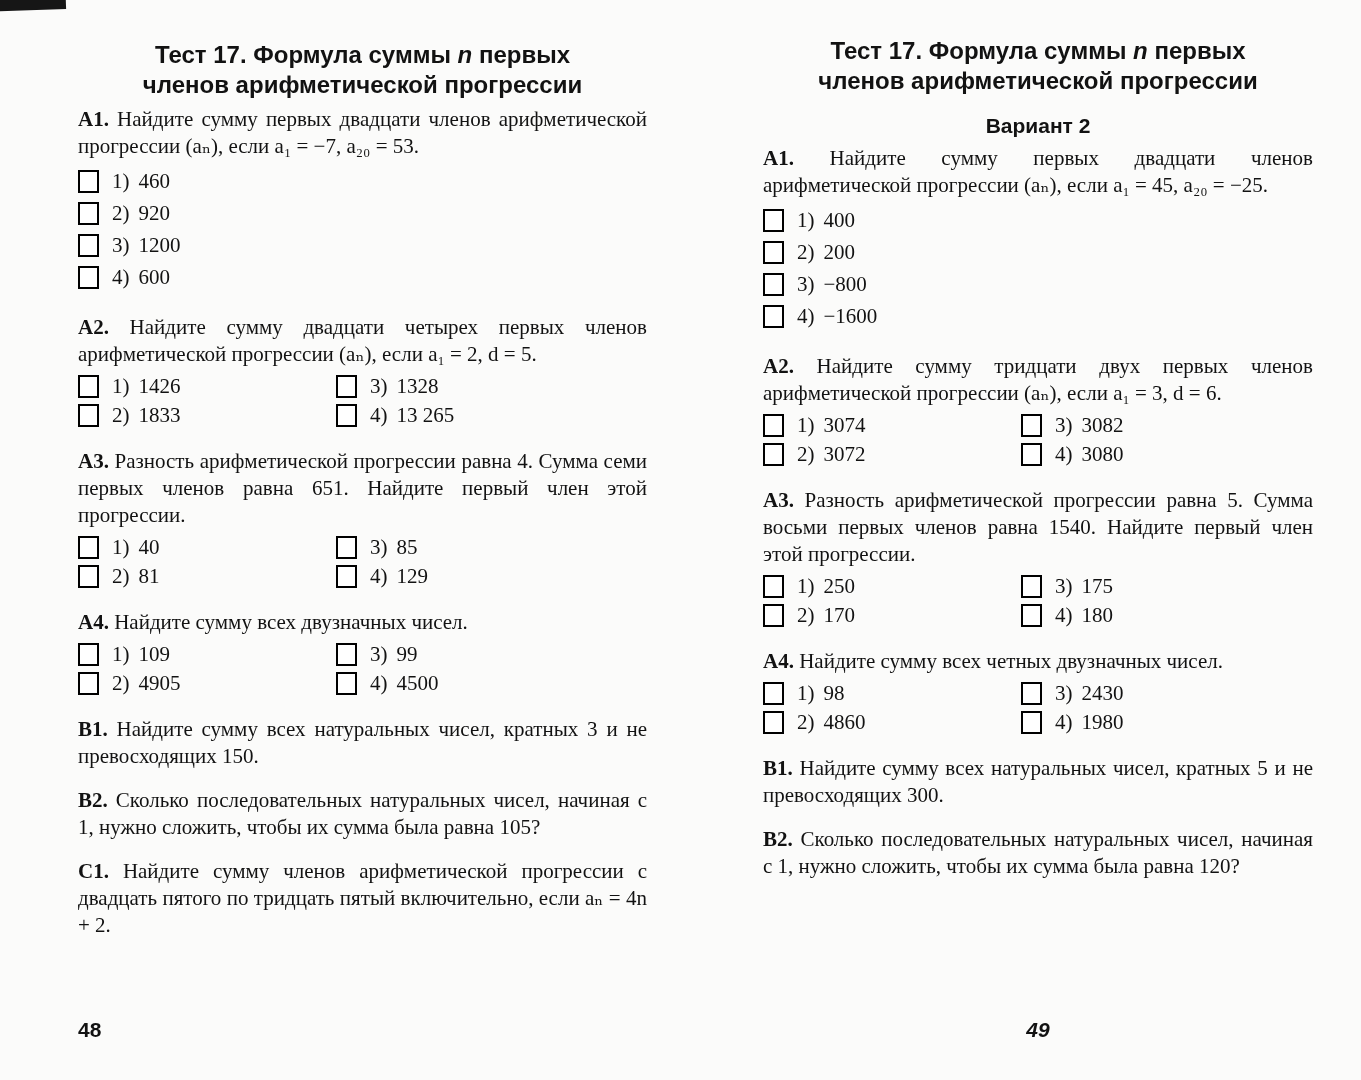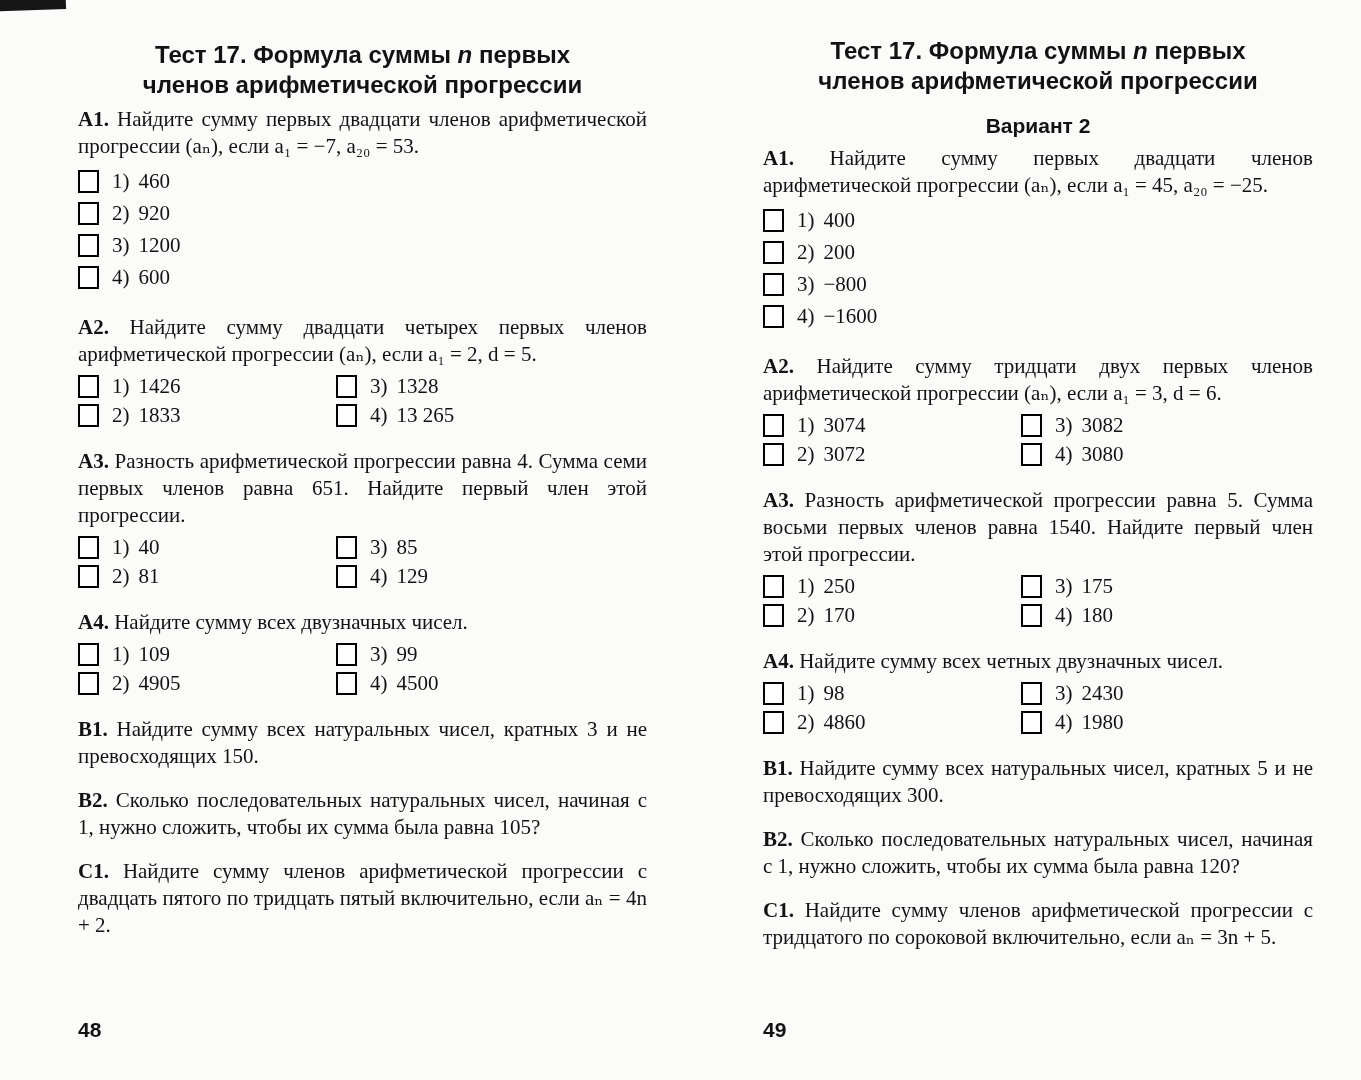--- a/index.html
+++ b/index.html
@@ -76,21 +76,21 @@
   .optnum { margin-right: 9px; }
 
   .page-number {
     margin-top: auto;
     padding-bottom: 38px;
     font-family: "Liberation Sans", sans-serif;
     font-weight: bold;
     font-size: 21px;
   }
   .page.left  .page-number { text-align: left; }
-  .page.right .page-number { text-align: left; }
+  .page.right .page-number { text-align: center; font-style: italic; }
 </style>
 </head>
 <body>
 
 <div class="corner-artifact"></div>
 
 <div class="spread">
 
   <div class="page left">
     <h1 class="title"><span>Тест 17. Формула суммы </span><i>n</i><span> первых</span><br><span>членов арифметической прогрессии</span></h1>
@@ -293,18 +293,17 @@
         </div>
       <div class="option">
           <span class="cb"></span>
           <span class="optnum">4)</span>
           <span class="optval">1980</span>
         </div>
     </div>
 
     <p class="question"><span class="qlabel">В1.</span> <span>Найдите сумму всех натуральных чисел, кратных 5 и не превосходящих 300.</span></p>
     <p class="question"><span class="qlabel">В2.</span> <span>Сколько последовательных натуральных чисел, начиная с 1, нужно сложить, чтобы их сумма была равна 120?</span></p>
-    <p class="question"><span class="qlabel">С1.</span> <span>Найдите сумму членов арифметической прогрессии с тридцатого по сороковой включительно, если aₙ = 3n + 5.</span></p>
 
     <div class="page-number">49</div>
   </div>
 
 </div>
 
 </body></html>

